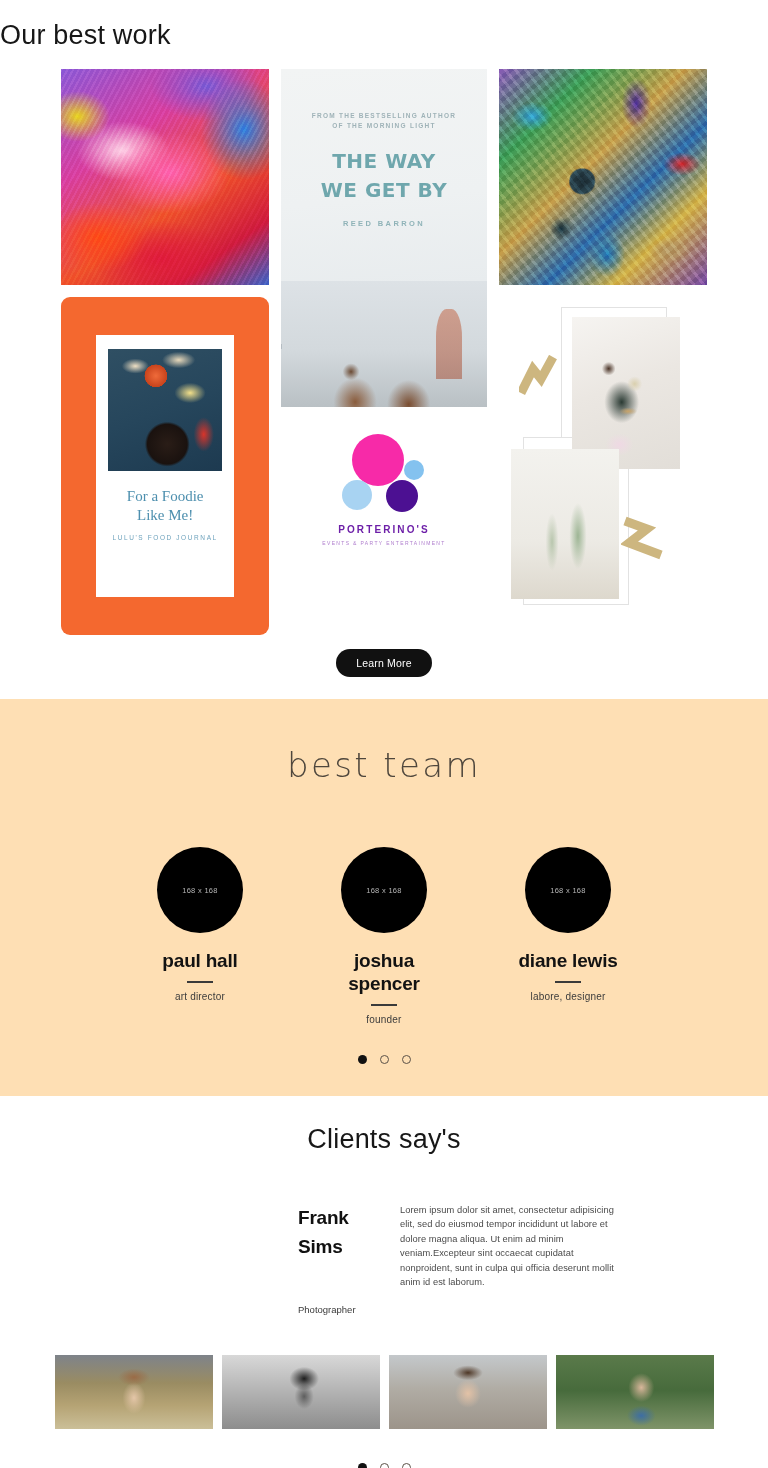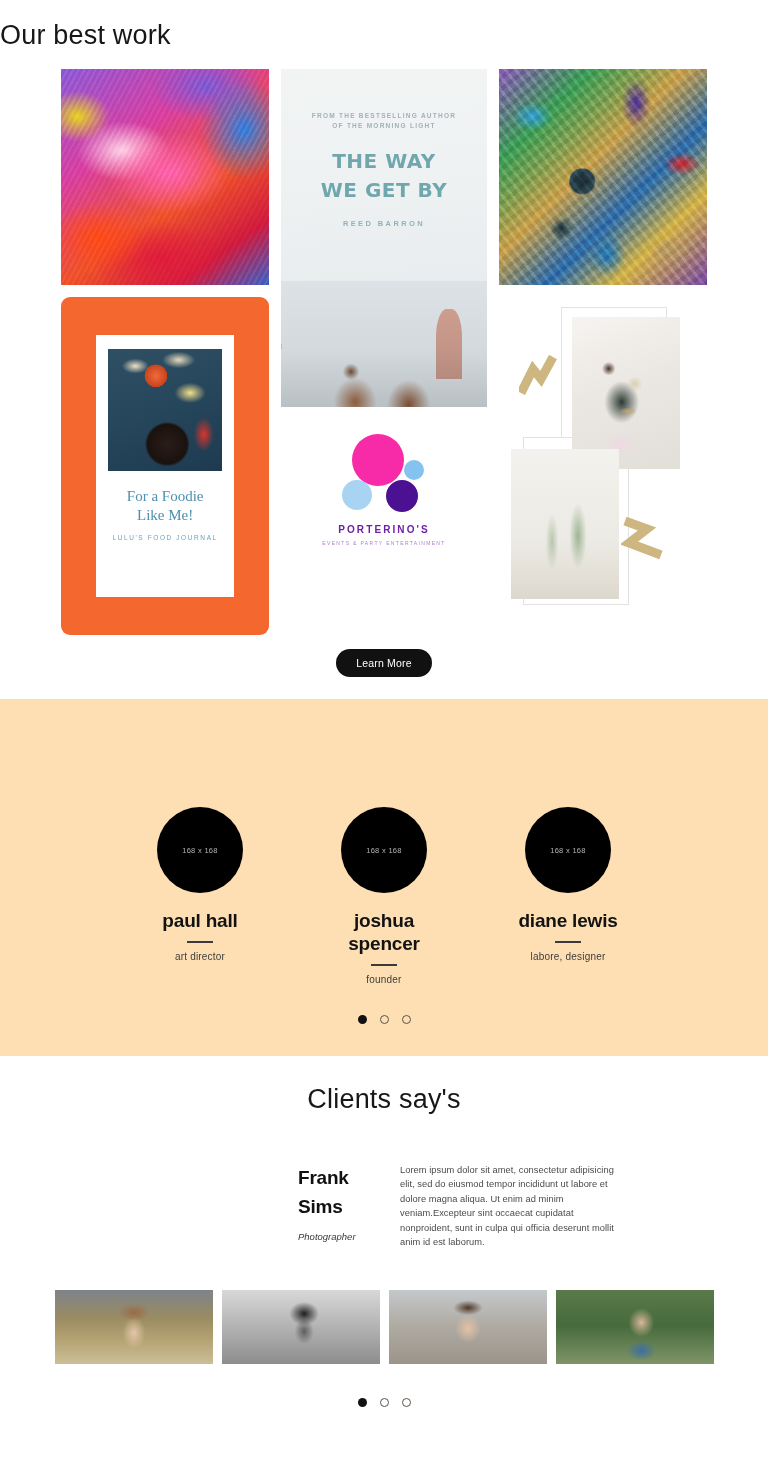--- a/index.html
+++ b/index.html
@@ -252,21 +252,21 @@
   }
   .testimonial {
     display: flex; gap: 30px; width: 332px;
     margin: 48px auto 0; margin-left: 298px;
   }
   .t-person { width: 72px; flex: none; }
   .t-name {
     font-size: 19px; font-weight: 700; line-height: 29px;
     color: #111; letter-spacing: -.2px;
   }
-  .t-role { margin-top: 10px; font-size: 9.5px; color: #3a3a3a; font-style: italic; }
+  .t-role { margin-top: 43px; font-size: 9.5px; color: #3a3a3a; }
   .t-body {
     width: 218px; font-size: 9.3px; line-height: 14.5px;
     color: #4a4a4a; letter-spacing: .05px;
   }
 
   .thumbs {
     display: flex; justify-content: center; gap: 9px;
     margin-top: 40px;
   }
   .thumb { width: 158px; height: 74px; overflow: hidden; }
@@ -363,20 +363,21 @@
       </div>
     </div>
   </div>
 
   <div class="learn-wrap">
     <button class="learn-btn">Learn More</button>
   </div>
 </section>
 
 <section class="team-section">
+  <h2 class="team-title">best team</h2>
 
   <div class="team-row">
     <div class="member">
       <div class="member-avatar">
         <span class="member-ph">168 x 168</span>
       </div>
       <div class="member-name">paul hall</div>
       <div class="member-rule"></div>
       <div class="member-role">art director</div>
     </div>

